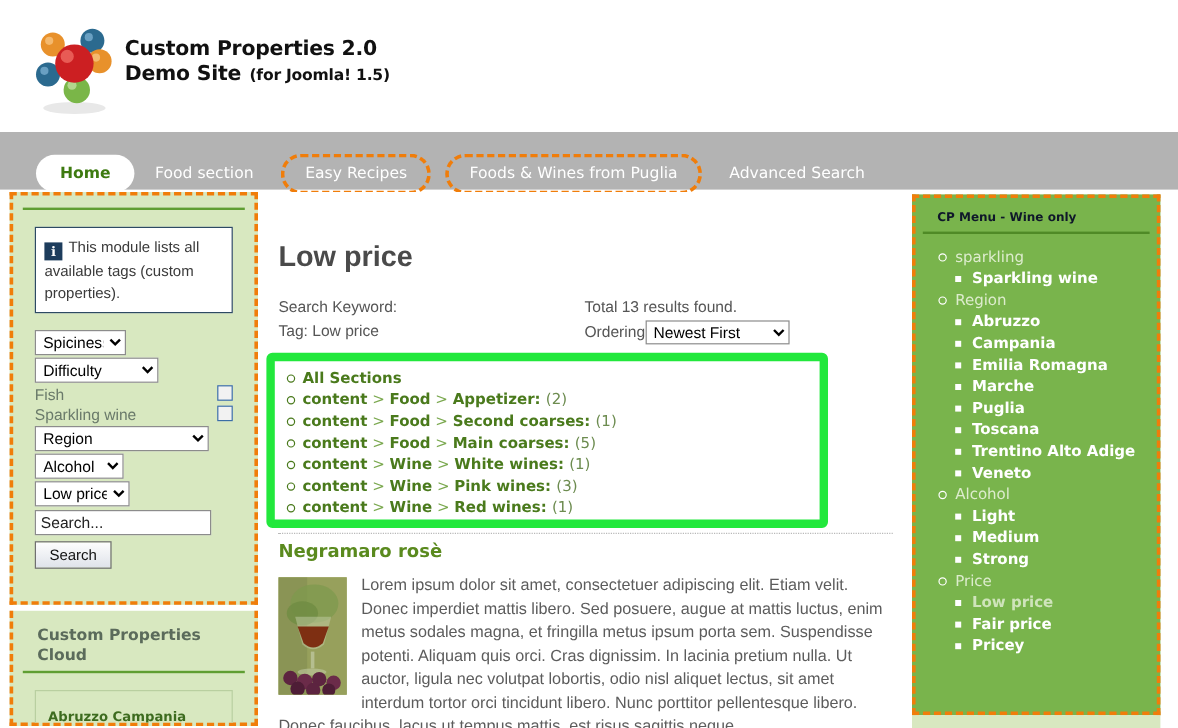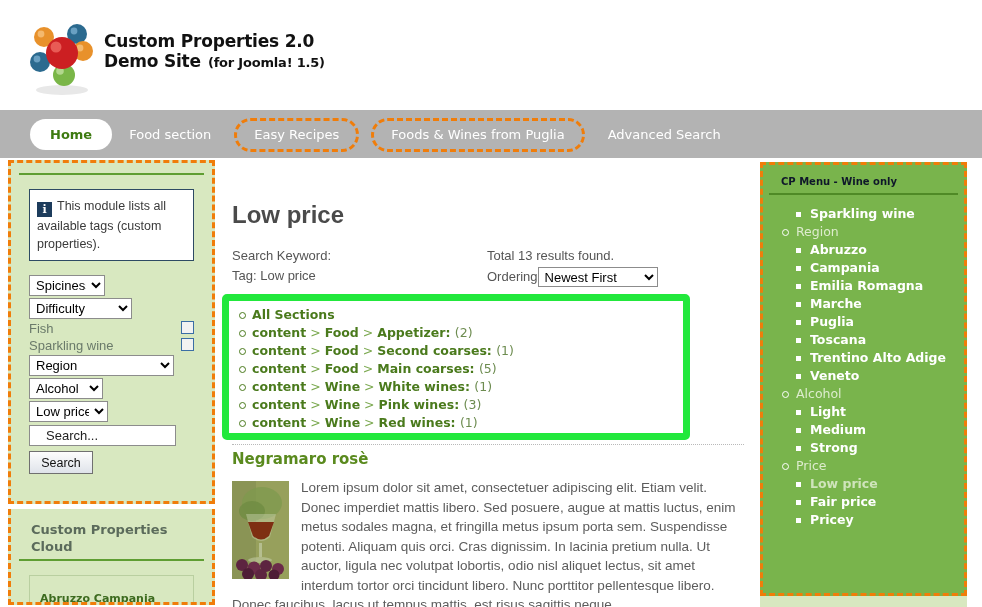--- a/index.html
+++ b/index.html
@@ -43,21 +43,21 @@
     margin-left: 7px; letter-spacing: -0.2px;
   }
 
   
   #nav {
     position: absolute; left: 0; top: 110px;
     width: 982px; height: 48px;
     background: #b3b3b3;
   }
   #nav-inner {
-    position: absolute; left: 30px; top: 9px;
+    position: absolute; left: 30px; top: 19px;
     display: flex; align-items: center; gap: 0px;
     height: 31px;
   }
   .nav-item {
     font-size: 13px; color: #ffffff;
     padding: 0 17px; height: 31px;
     display: flex; align-items: center;
     white-space: nowrap;
     font-family: "DejaVu Sans", sans-serif;
     font-weight: normal;
@@ -151,21 +151,21 @@
   .chk-label { font-size: 13px; color: #6a7a6a; }
   .chk-box {
     width: 13px; height: 13px;
     border: 1px solid #3b6ea5;
     background: #f2f2f2;
   }
   .search-text {
     display: block; width: 147px; height: 21px;
     border: 1px solid #8c8c8c; background: #ffffff;
     font-size: 13px; color: #222222;
-    padding: 1px 16px; margin: 3px 0 5px 0;
+    padding: 1px 4px; margin: 3px 0 5px 0;
     font-family: "Liberation Sans", sans-serif;
   }
   .search-btn {
     width: 64px; height: 23px;
     background: linear-gradient(#fdfdfd, #dfe3ea);
     border: 1px solid #707070;
     font-size: 12.5px; color: #111111;
     font-family: "Liberation Sans", sans-serif;
     cursor: pointer;
   }
@@ -472,20 +472,21 @@
     </svg>
   </div>
   <div class="article-text">Lorem ipsum dolor sit amet, consectetuer adipiscing elit. Etiam velit. Donec imperdiet mattis libero. Sed posuere, augue at mattis luctus, enim metus sodales magna, et fringilla metus ipsum porta sem. Suspendisse potenti. Aliquam quis orci. Cras dignissim. In lacinia pretium nulla. Ut auctor, ligula nec volutpat lobortis, odio nisl aliquet lectus, sit amet interdum tortor orci tincidunt libero. Nunc porttitor pellentesque libero. Donec faucibus, lacus ut tempus mattis, est risus sagittis neque,</div>
 </div>
 
 <div id="right-col">
   <div class="module-cp-menu">
     <div class="cpmenu-title">CP Menu - Wine only</div>
     <div class="cpmenu-rule"></div>
     <ul class="cpmenu-list">
+      <li class="cp-group">sparkling</li>
       <li class="cp-item">Sparkling wine</li>
 
       <li class="cp-group">Region</li>
       <li class="cp-item">Abruzzo</li>
       <li class="cp-item">Campania</li>
       <li class="cp-item">Emilia Romagna</li>
       <li class="cp-item">Marche</li>
       <li class="cp-item">Puglia</li>
       <li class="cp-item">Toscana</li>
       <li class="cp-item wrap2">Trentino Alto Adige</li>

